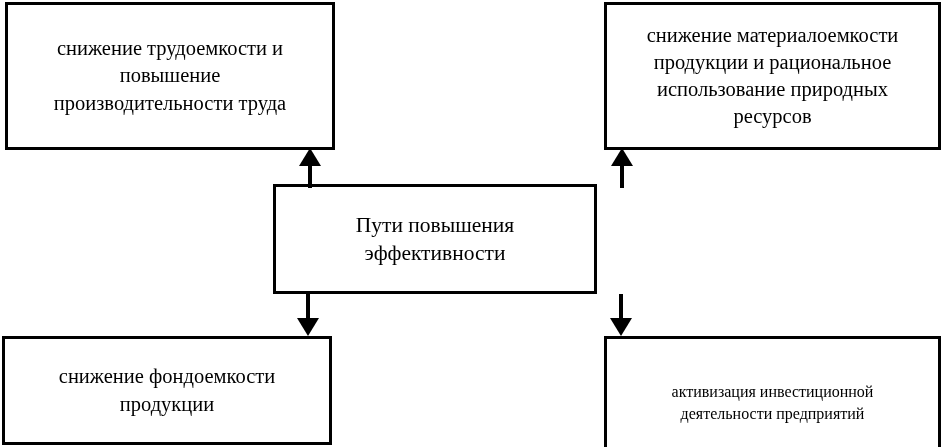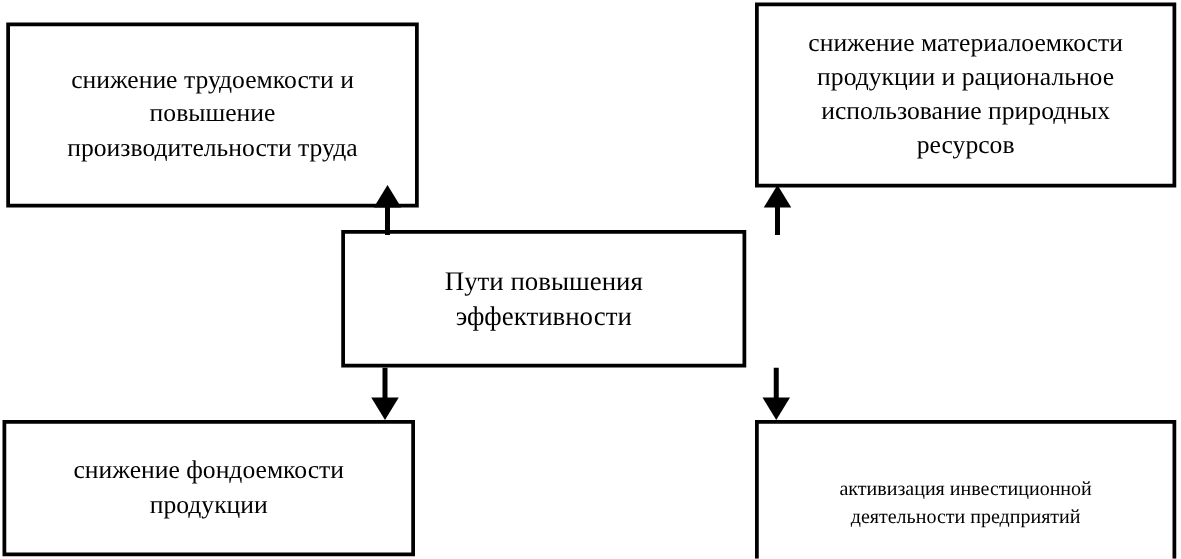--- a/index.html
+++ b/index.html
@@ -33,21 +33,20 @@
     white-space: pre-line;
   }
 
   
   #box-top-left {
     left: 5px;
     top: 2px;
     width: 330px;
     height: 148px;
     font-size: 20.5px;
-    margin-top: 16px;
   }
   
   #box-top-right {
     left: 604px;
     top: 2px;
     width: 337px;
     height: 148px;
     font-size: 20.5px;
   }
   

